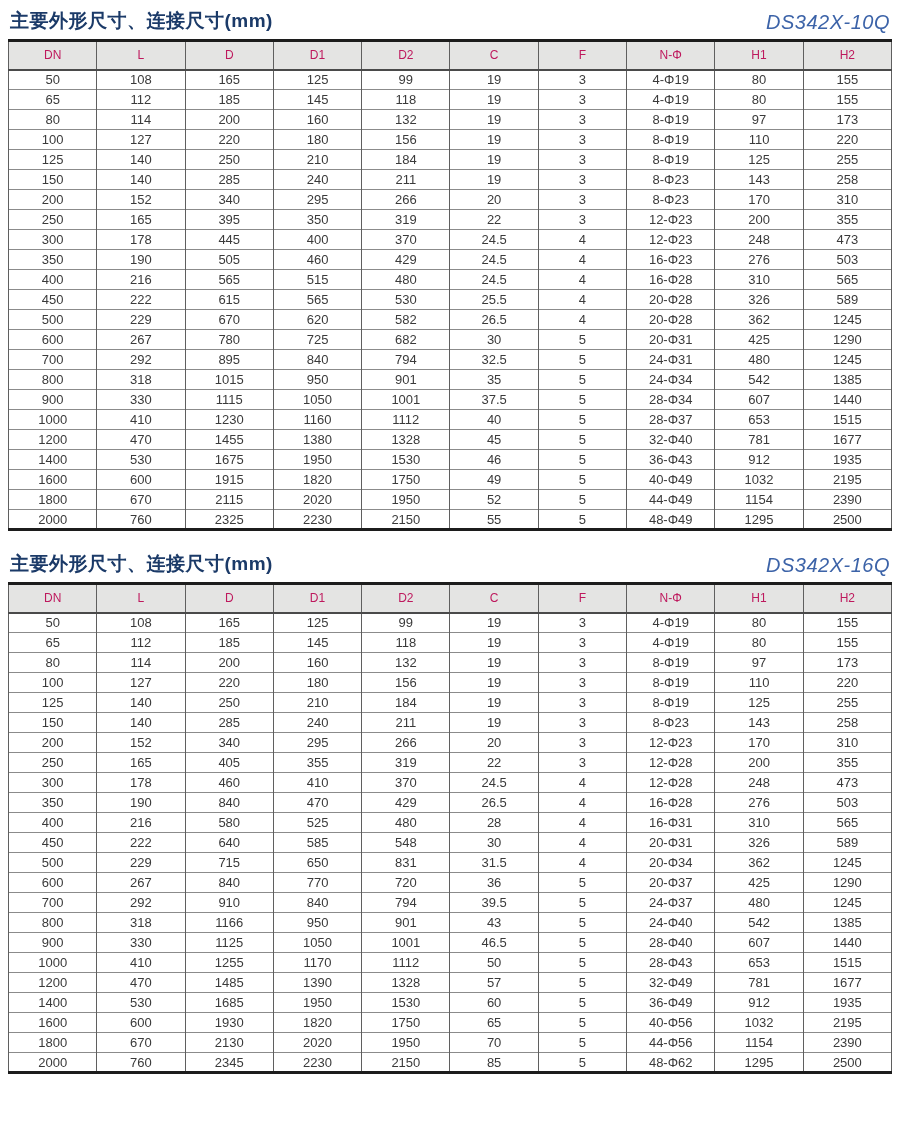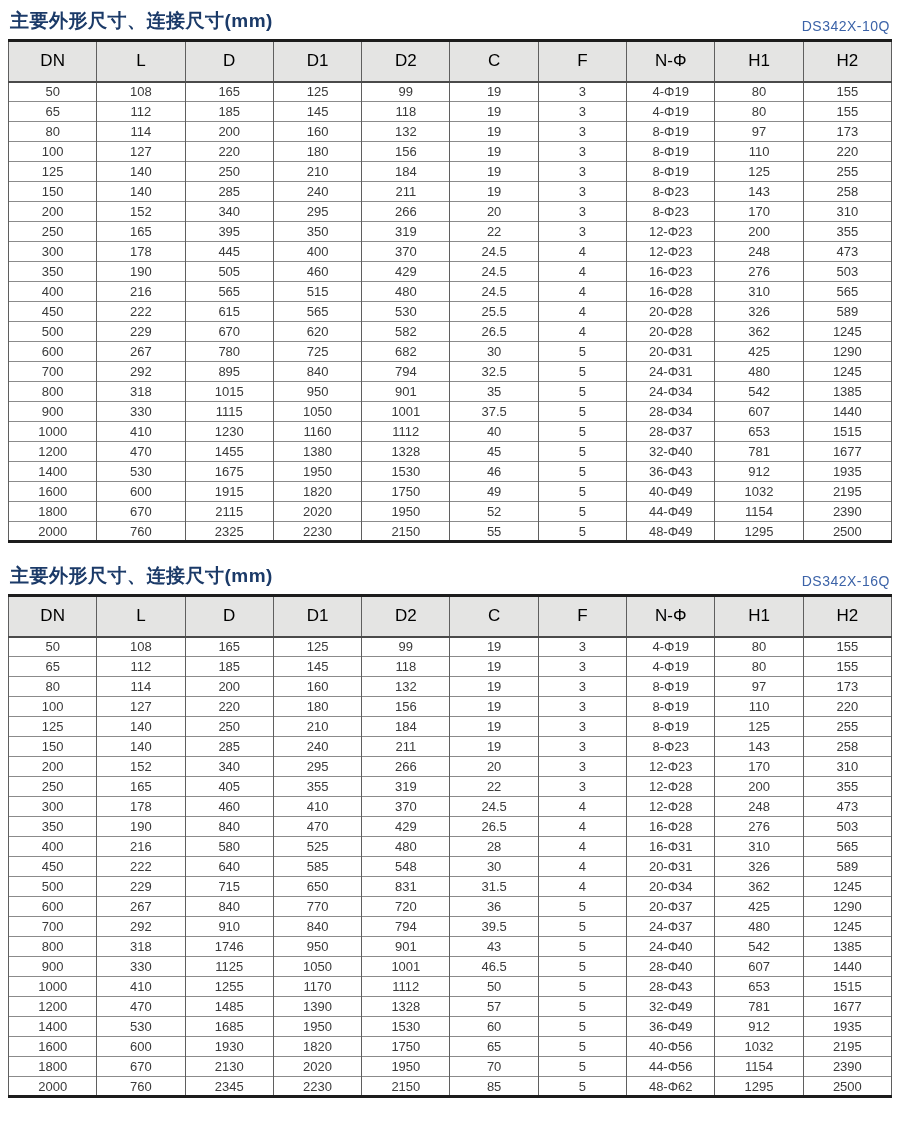--- a/index.html
+++ b/index.html
@@ -18,40 +18,41 @@
     align-items: flex-end;
     padding: 2px 2px 5px 2px;
   }
   .section-title {
     font-size: 19px;
     font-weight: bold;
     color: var(--title-color, #1b3a68);
     letter-spacing: 0.5px;
   }
   .model-number {
-    font-size: 14px;
+    font-size: 20px;
     font-weight: normal;
     color: var(--model-color, #3c63a8);
     letter-spacing: 0.5px;
+    font-style: italic;
   }
   table.dim-table {
     width: 100%;
     border-collapse: collapse;
     table-layout: fixed;
     border-top: 3px solid #1c1c1c;
     border-bottom: 3px solid #1c1c1c;
     border-left: 1px solid #5f5f5f;
     border-right: 1px solid #5f5f5f;
   }
   table.dim-table th {
     background: #e4e4e3;
-    color: #000000;
-    font-size: 17px;
+    color: #be185d;
+    font-size: 12px;
     font-weight: normal;
-    height: 41px;
+    height: 29px;
     text-align: center;
     vertical-align: middle;
     border-left: 1px solid #5f5f5f;
     border-right: 1px solid #5f5f5f;
     border-bottom: 2px solid #4a4a4a;
   }
   table.dim-table td {
     color: #3a3a3a;
     font-size: 13px;
     height: 20px;
@@ -566,21 +567,21 @@
             <td>794</td>
             <td>39.5</td>
             <td>5</td>
             <td>24-Φ37</td>
             <td>480</td>
             <td>1245</td>
           </tr>
           <tr>
             <td>800</td>
             <td>318</td>
-            <td>1746</td>
+            <td>1166</td>
             <td>950</td>
             <td>901</td>
             <td>43</td>
             <td>5</td>
             <td>24-Φ40</td>
             <td>542</td>
             <td>1385</td>
           </tr>
           <tr>
             <td>900</td>

